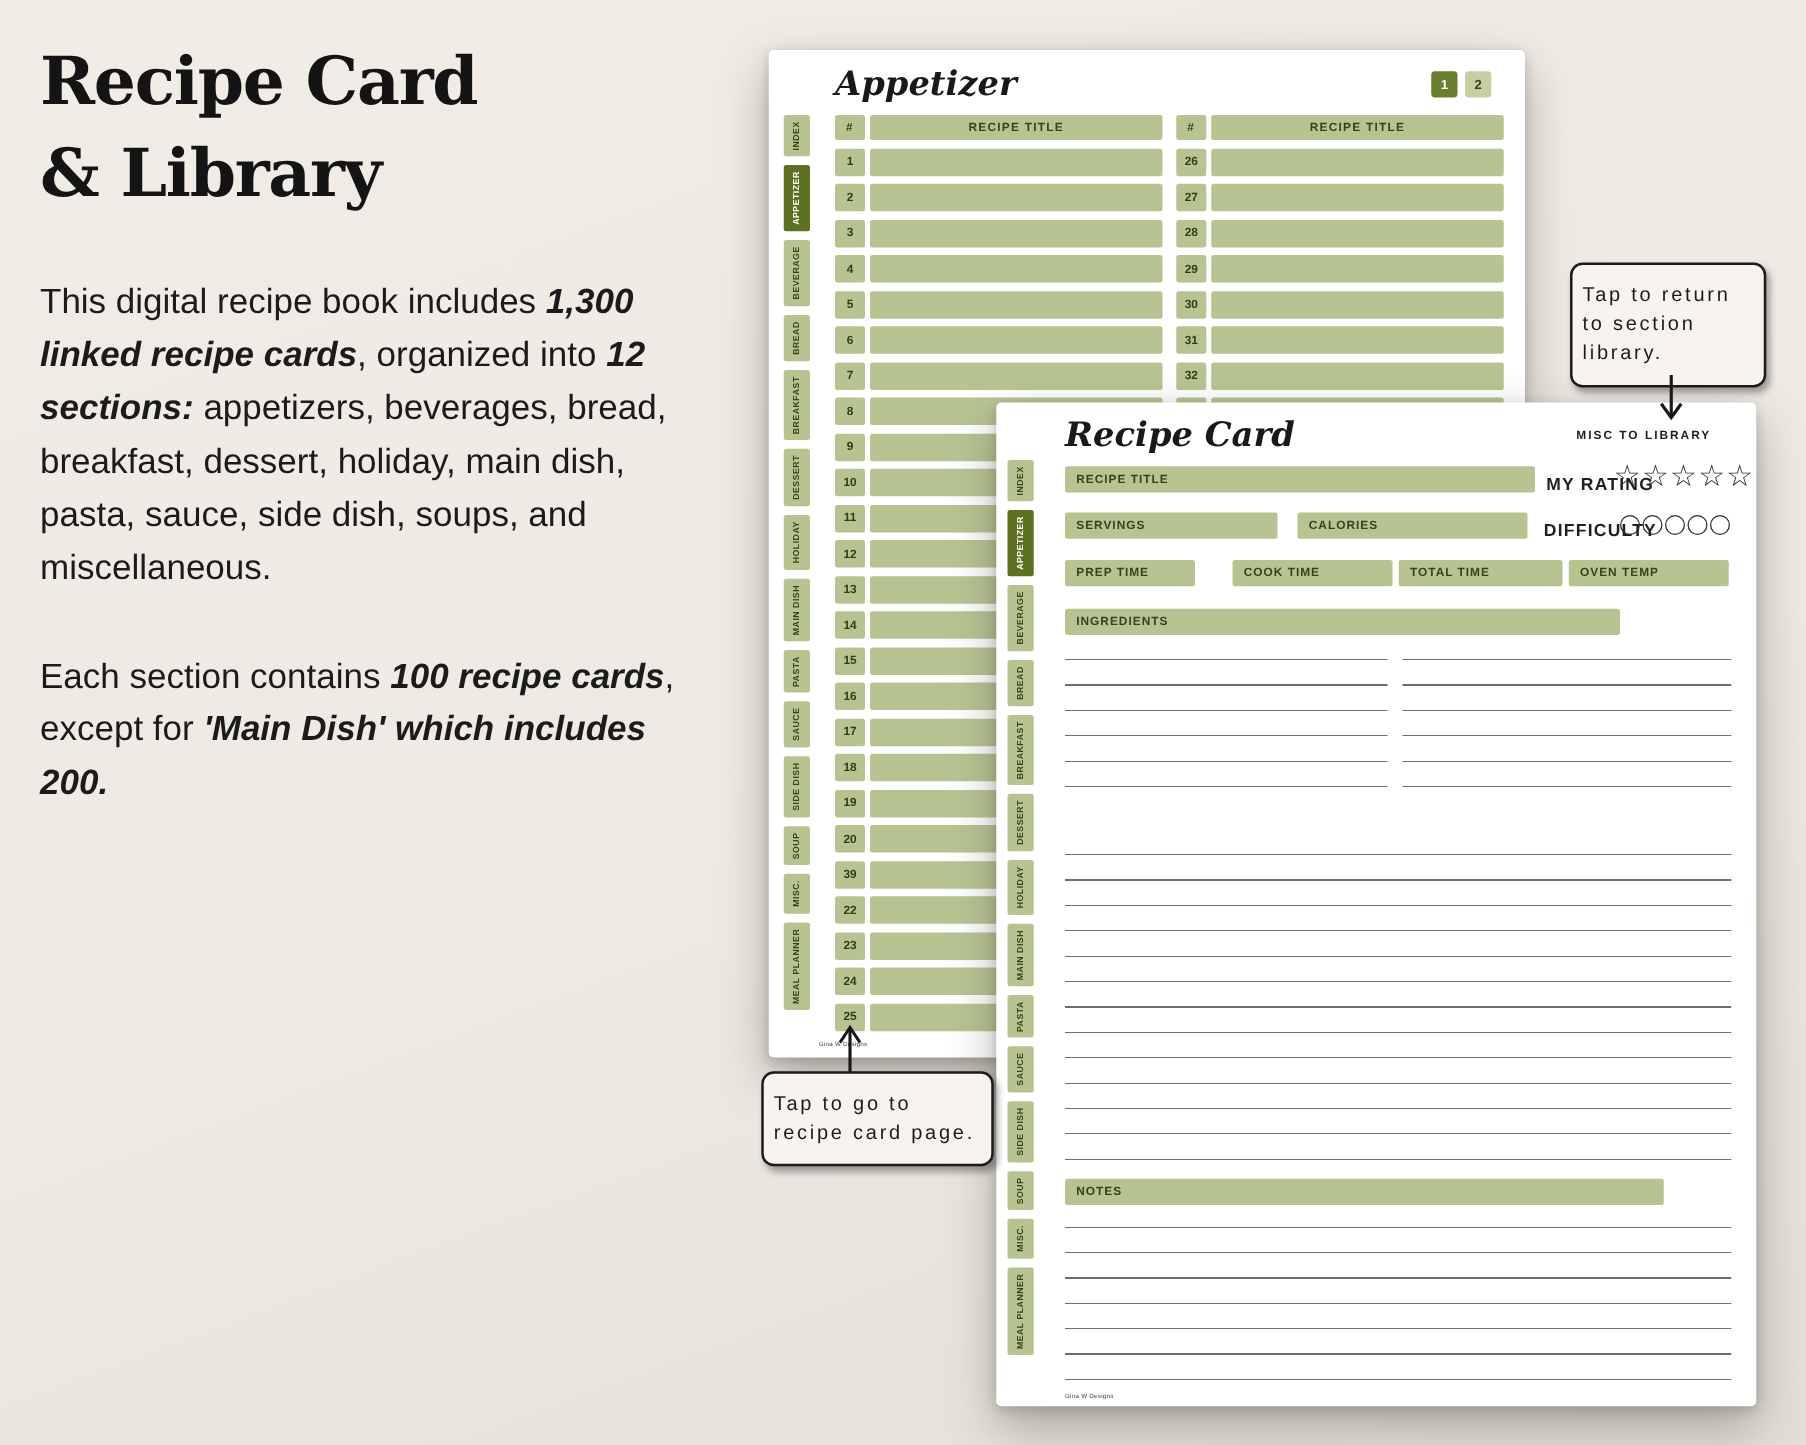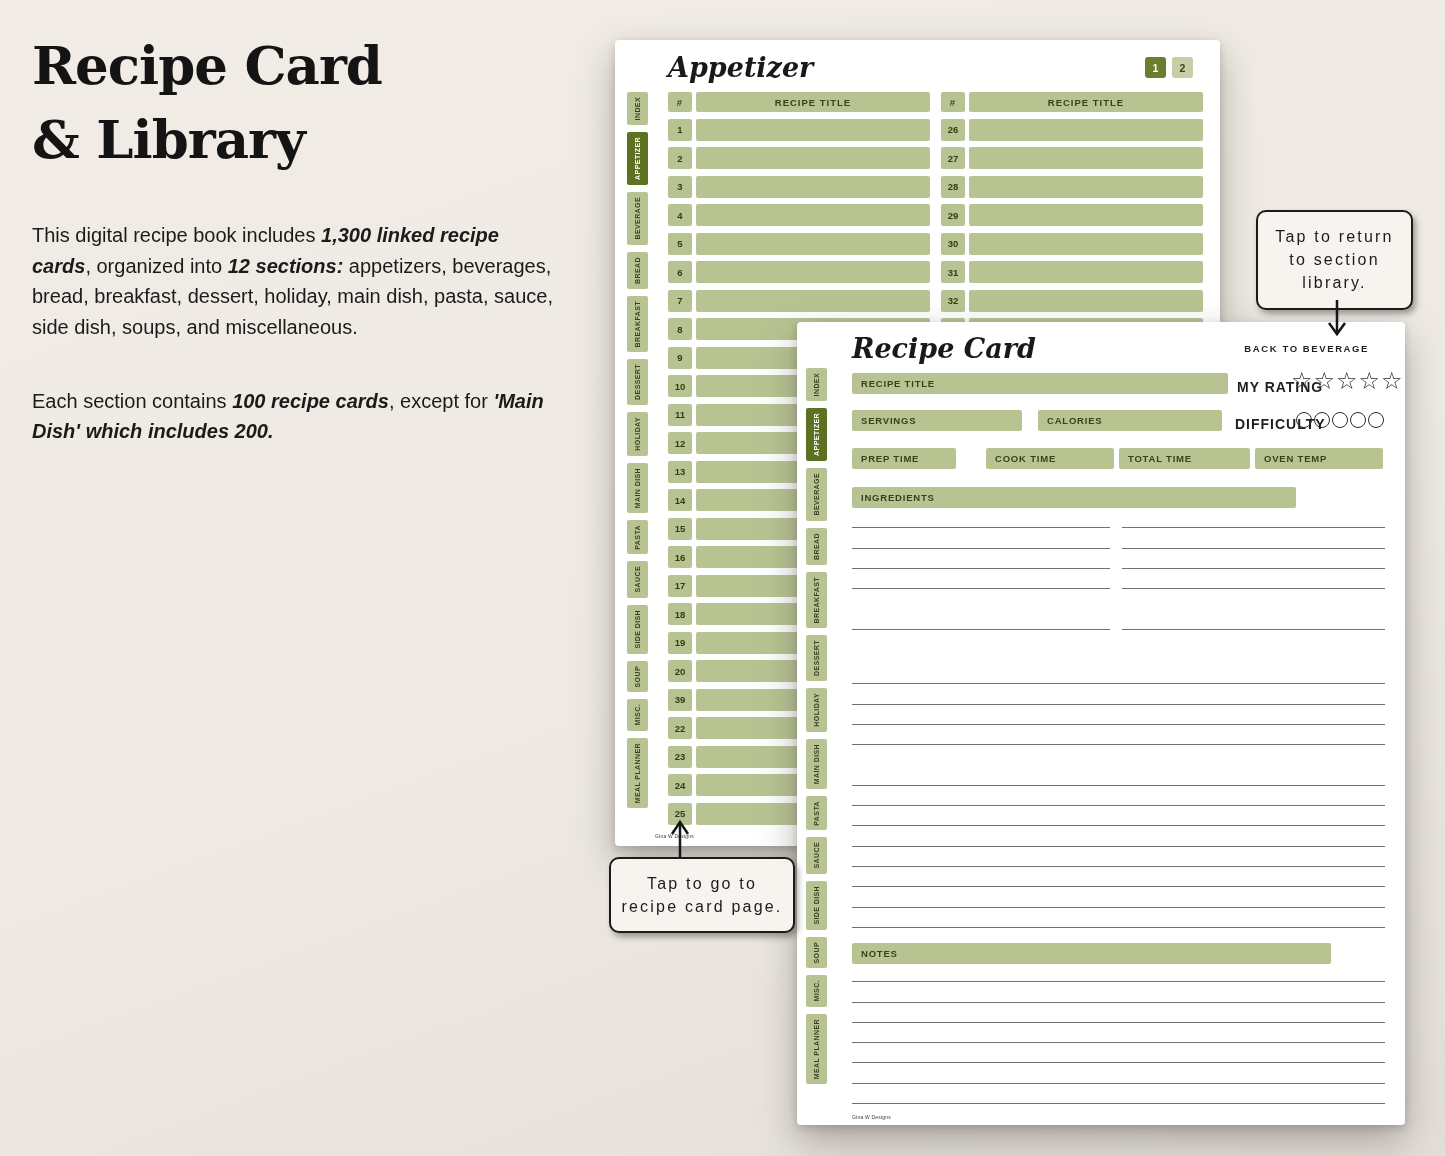--- a/index.html
+++ b/index.html
@@ -10,21 +10,21 @@
     font-family:"Liberation Sans","DejaVu Sans",sans-serif;color:#1c1c1c;
   }
 
   
   .intro{position:absolute;left:32px;top:28px;width:530px;}
   .intro h1{
     margin:0 0 44px 0;font-family:"DejaVu Serif",serif;font-weight:bold;
     font-size:53px;line-height:1.4;letter-spacing:-1px;color:#141414;
   }
   .intro h1 .tline{display:block;}
-  .intro p.body{margin:0 0 44px 0;font-size:20px;line-height:1.52;color:#1b1b1b;}
+  .intro p.body{margin:0 0 44px 0;font-size:28px;line-height:1.52;color:#1b1b1b;}
   .intro p.body .em{font-style:italic;font-weight:600;}
 
   
   .page{
     position:absolute;background:#ffffff;border-radius:4px;
     box-shadow:0 16px 38px rgba(96,90,82,.45),0 3px 9px rgba(0,0,0,.18);
   }
   .page.library{left:615px;top:40px;width:605px;height:806px;z-index:1;}
   .page.card{left:797px;top:322px;width:608px;height:803px;z-index:2;}
   .page-title{
@@ -93,21 +93,21 @@
   .circ{width:16px;height:16px;border:1.6px solid #2b2b2b;border-radius:50%;}
   .lines{
     position:absolute;
     background-image:repeating-linear-gradient(to bottom,
       transparent 0px,transparent 19.3px,#6f6f6f 19.3px,#6f6f6f 20.3px);
   }
 
   
   .callout{
     position:absolute;z-index:4;background:#f7f4ef;border:2.5px solid #1b1b1b;border-radius:10px;
-    padding:13px 8px;text-align:center;font-size:16px;letter-spacing:2.2px;line-height:1.45;
+    padding:13px 8px;text-align:left;font-size:16px;letter-spacing:2.2px;line-height:1.45;
     color:#1b1b1b;box-shadow:3px 4px 6px rgba(0,0,0,.35);
   }
   .arrow{position:absolute;z-index:4;}
   .arrow path{stroke:#171717;stroke-width:2.5;fill:none;}
 </style>
 </head>
 <body>
 
 <div class="canvas">
 
@@ -370,21 +370,21 @@
             <div class="bar"></div>
           </div>
         </div>
     </div>
 
     <div class="pg-footer" style="left:40px;top:793px">Gina W Designs</div>
   </section>
 
   <section class="page card">
     <h2 class="page-title">Recipe Card</h2>
-    <div class="back-link">BACK TO BEVERAGE</div>
+    <div class="back-link">MISC TO LIBRARY</div>
 
     <div class="tabrail">
 
         <div class="tab">
           <span class="tab-label">INDEX</span>
         </div>
 
         <div class="tab active">
           <span class="tab-label">APPETIZER</span>
         </div>

